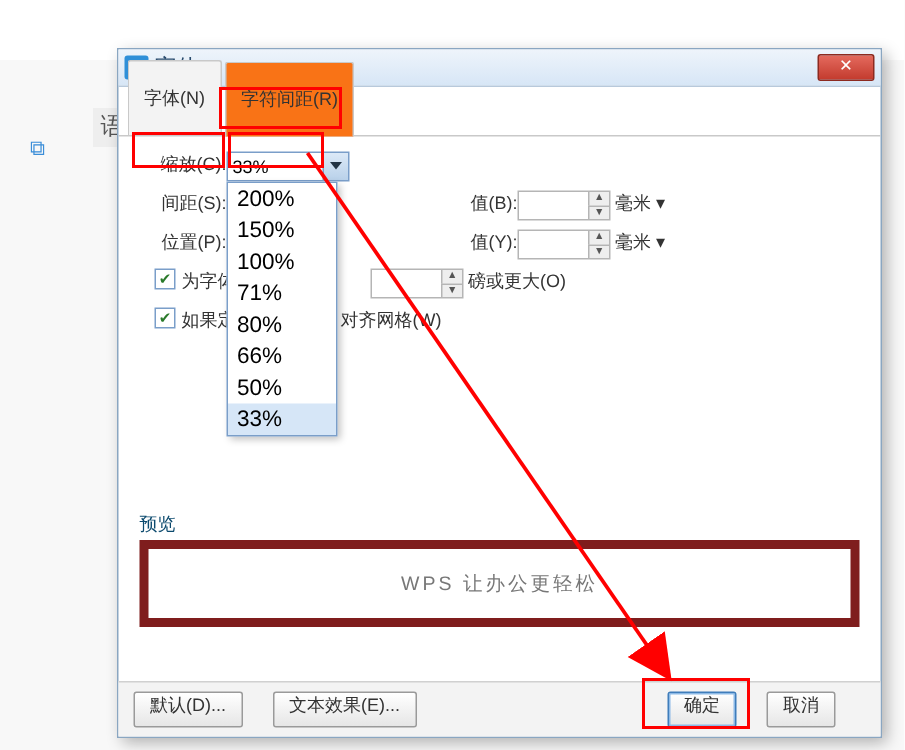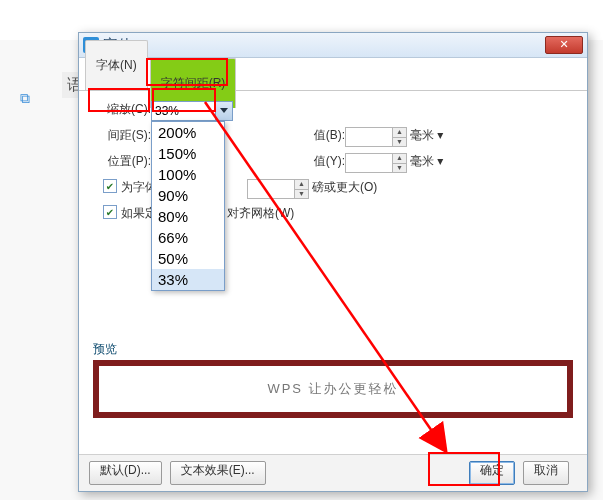--- a/index.html
+++ b/index.html
@@ -7,21 +7,21 @@
 .doc-bg{position:absolute;left:0;top:0;right:0;height:40px;background:#fff}
 .doc-char{position:absolute;left:62px;top:72px;width:26px;height:26px;background:#eee;line-height:26px;text-align:center;font-size:16px;color:#555}
 .doc-icon{position:absolute;left:20px;top:90px;font-size:14px;color:#3b8ed8}
 .dialog{position:absolute;left:78px;top:32px;width:508px;height:458px;background:#fff;border:1px solid #8aa6c1;box-shadow:3px 3px 10px rgba(0,0,0,.3)}
 .titlebar{height:24px;background:linear-gradient(#eef4fb,#d7e6f6);border-bottom:1px solid #b8c9db;display:flex;align-items:center}
 .titlebar .appicon{width:16px;height:16px;margin:0 4px 0 4px;background:#2f8fd8;display:flex;align-items:center;justify-content:center;color:#fff;font-size:10px;border-radius:2px}
 .titlebar .title{flex:1;font-size:15px;color:#2a4b6d}
 .titlebar .close{width:36px;height:16px;margin-right:4px;background:linear-gradient(#e46a5e,#c33b2e);border:1px solid #8c2a20;border-radius:2px;color:#fff;font-size:11px;line-height:14px;text-align:center}
 .tabs{display:flex;align-items:flex-end;padding:6px 6px 0 6px;height:26px;border-bottom:1px solid #c9c9c9}
 .tab{padding:16px 10px;border:1px solid #c9c9c9;border-bottom:none;background:#f3f3f3;margin-right:2px;font-size:12px;color:#333;border-radius:2px 2px 0 0}
-.tab.active{background:#84cc16;position:relative;top:18px}
+.tab.active{background:#f97316;position:relative;top:1px}
 .body{position:relative;padding:10px 14px 0 14px;height:332px}
 .row{display:flex;height:22px;margin-bottom:4px}
 .lab{width:58px;text-align:right;color:#333}
 .combo{position:relative;width:80px;height:18px;border:1px solid #7a9ec9;background:#fff;display:flex;align-items:center}
 .combo .val{flex:1;padding:0 3px;font-size:12px;color:#000}
 .combo .btn{width:16px;height:18px;background:linear-gradient(#dce9f7,#b9d1ea);border-left:1px solid #7a9ec9;display:flex;align-items:center;justify-content:center}
 .combo .btn svg{display:block}
 .spin{width:60px;height:18px;border:1px solid #b5b5b5;background:#fff;display:flex}
 .spin .v{flex:1}
 .spin .bts{width:14px;display:flex;flex-direction:column}
@@ -29,21 +29,21 @@
 .spin .bts span+span{border-top:1px solid #b5b5b5}
 .unit{margin-left:3px;color:#333}
 .cb{width:12px;height:12px;border:1px solid #7a9ec9;background:#fff;margin-right:4px;display:inline-flex;align-items:center;justify-content:center;color:#2a7a2a;font-size:10px}
 .dropdown{position:absolute;left:72px;top:30px;width:72px;border:1px solid #7a9ec9;background:#fff;box-shadow:2px 2px 5px rgba(0,0,0,.25);z-index:5}
 .dropdown div{padding:2px 6px;font-size:15px;color:#000}
 .dropdown div.sel{background:#d6e6f7}
 .previewBox{position:absolute;left:14px;right:14px;top:308px}
 .previewLbl{font-size:12px;color:#0c4a6e;margin-bottom:2px}
 .previewArea{height:46px;border:6px solid #7f1d1d;display:flex;align-items:center;justify-content:center;color:#777;font-size:13px;letter-spacing:2px}
 .dlg-buttons{position:absolute;left:0;right:0;bottom:0;height:36px;border-top:1px solid #d0d0d0;background:#f3f3f3;display:flex;align-items:center;padding:0 10px}
-.btn2{height:22px;padding:0 10px;border:1px solid #9a9a9a;background:linear-gradient(#fff,#e6e6e6);border-radius:2px;font-size:12px;color:#333;margin-right:8px}
+.btn2{height:22px;padding:0 10px;border:1px solid #9a9a9a;background:linear-gradient(#fff,#e6e6e6);border-radius:2px;font-size:12px;color:#333;margin-right:20px}
 .btn2.primary{border-color:#3f7dbb;box-shadow:0 0 0 1px #8cb9e6 inset}
 .spacer{flex:1}
 
 
 .ann{position:absolute;border:2px solid #f00;pointer-events:none;z-index:20}
 
 
 .arrow{position:absolute;left:0;top:0;z-index:19;pointer-events:none}
 </style>
 </head>
@@ -130,21 +130,21 @@
       <span class="cb">✔</span>
       <span>如果定</span>
       <span style="width:70px"></span>
       <span>对齐网格(W)</span>
     </div>
 
     <div class="dropdown">
       <div>200%</div>
       <div>150%</div>
       <div>100%</div>
-      <div>90%</div>
+      <div>71%</div>
       <div>80%</div>
       <div>66%</div>
       <div>50%</div>
       <div class="sel">33%</div>
     </div>
   </div>
 
   <div class="previewBox">
     <div class="previewLbl">预览</div>
     <div class="previewArea">WPS 让办公更轻松</div>

